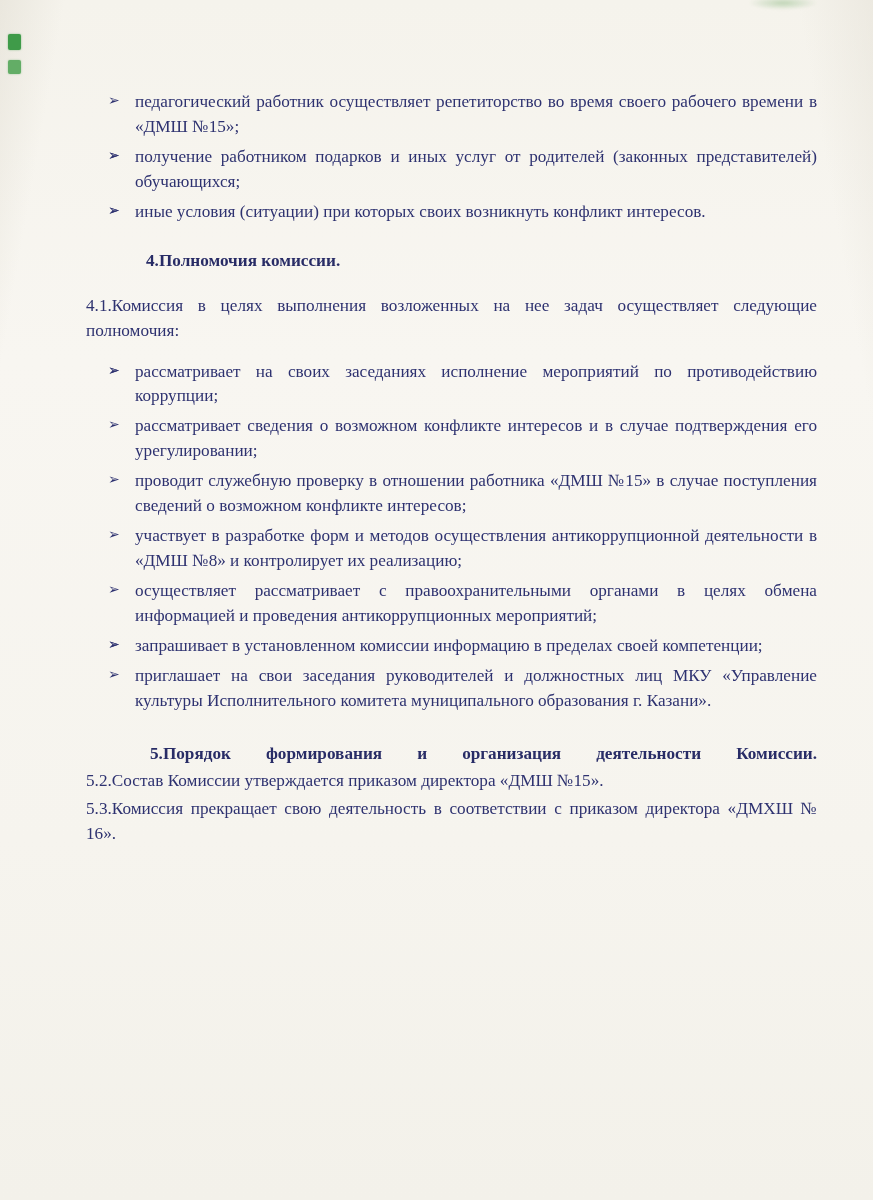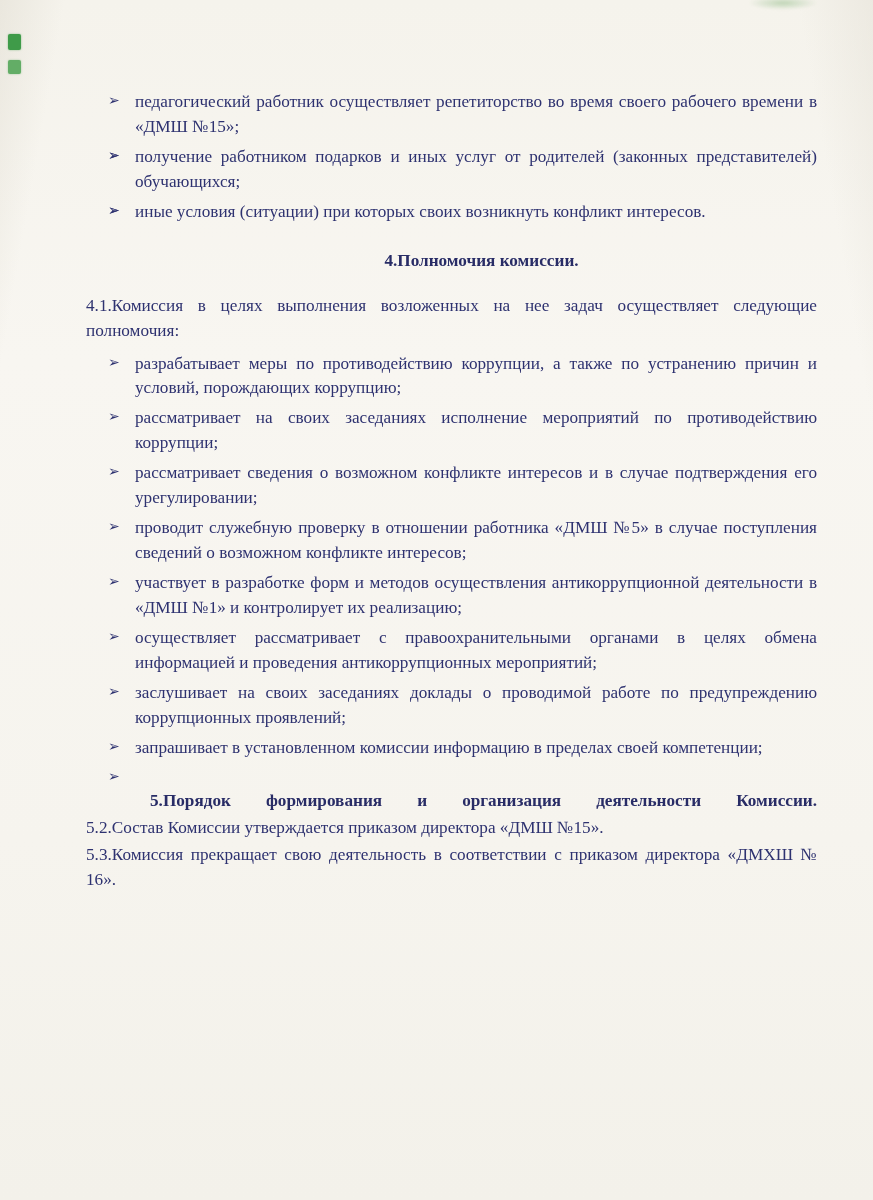--- a/index.html
+++ b/index.html
@@ -72,34 +72,33 @@
     color: #2e3270;
   }
   .heading {
     font-weight: bold;
     font-size: 17.2px;
     margin: 0;
     color: #282c66;
   }
   .heading.h4 {
     margin: 24px 0 20px 60px;
-    text-align: center;
   }
   .heading.h5 {
     margin: 28px 0 2px 0;
     text-indent: 64px;
     text-align: justify;
     text-align-last: justify;
   }
   .para {
     margin: 0 0 3px 0;
     text-align: justify;
   }
   .para.intro {
-    margin-bottom: 8px;
+    margin-bottom: 16px;
   }
 </style>
 </head>
 <body>
 
 <div class="page">
 
   <div class="scan-mark mark1"></div>
   <div class="scan-mark mark2"></div>
   <div class="smudge"></div>
@@ -127,52 +126,51 @@
       </li>
     </ul>
 
     <h3 class="heading h4">4.Полномочия комиссии.</h3>
 
     <p class="para intro">4.1.Комиссия в целях выполнения возложенных на нее задач осуществляет следующие полномочия:</p>
 
     <ul class="arrow-list">
       <li>
         <span class="marker">➢</span>
-        <span>разрабатывает меры по противодействию коррупции, а также по устранению причин и условий, порождающих коррупцию;</span>
       </li>
       <li>
         <span class="marker">➢</span>
         <span>рассматривает на своих заседаниях исполнение мероприятий по противодействию коррупции;</span>
       </li>
       <li>
         <span class="marker">➢</span>
         <span>рассматривает сведения о возможном конфликте интересов и в случае подтверждения его урегулировании;</span>
       </li>
       <li>
         <span class="marker">➢</span>
-        <span>проводит служебную проверку в отношении работника «ДМШ №5» в случае поступления сведений о возможном конфликте интересов;</span>
+        <span>проводит служебную проверку в отношении работника «ДМШ №15» в случае поступления сведений о возможном конфликте интересов;</span>
       </li>
       <li>
         <span class="marker">➢</span>
-        <span>участвует в разработке форм и методов осуществления антикоррупционной деятельности в «ДМШ №1» и контролирует их реализацию;</span>
+        <span>участвует в разработке форм и методов осуществления антикоррупционной деятельности в «ДМШ №8» и контролирует их реализацию;</span>
       </li>
       <li>
         <span class="marker">➢</span>
         <span>осуществляет рассматривает с правоохранительными органами в целях обмена информацией и проведения антикоррупционных мероприятий;</span>
       </li>
       <li>
         <span class="marker">➢</span>
-        <span>заслушивает на своих заседаниях доклады о проводимой работе по предупреждению коррупционных проявлений;</span>
       </li>
       <li>
         <span class="marker">➢</span>
         <span>запрашивает в установленном комиссии информацию в пределах своей компетенции;</span>
       </li>
       <li>
         <span class="marker">➢</span>
+        <span>приглашает на свои заседания руководителей и должностных лиц МКУ «Управление культуры Исполнительного комитета муниципального образования г. Казани».</span>
       </li>
     </ul>
 
     <h3 class="heading h5">5.Порядок формирования и организация деятельности Комиссии.</h3>
 
     <p class="para">5.2.Состав Комиссии утверждается приказом директора «ДМШ №15».</p>
     <p class="para">5.3.Комиссия прекращает свою деятельность в соответствии с приказом директора «ДМХШ № 16».</p>
 
   </div>
 </div>

